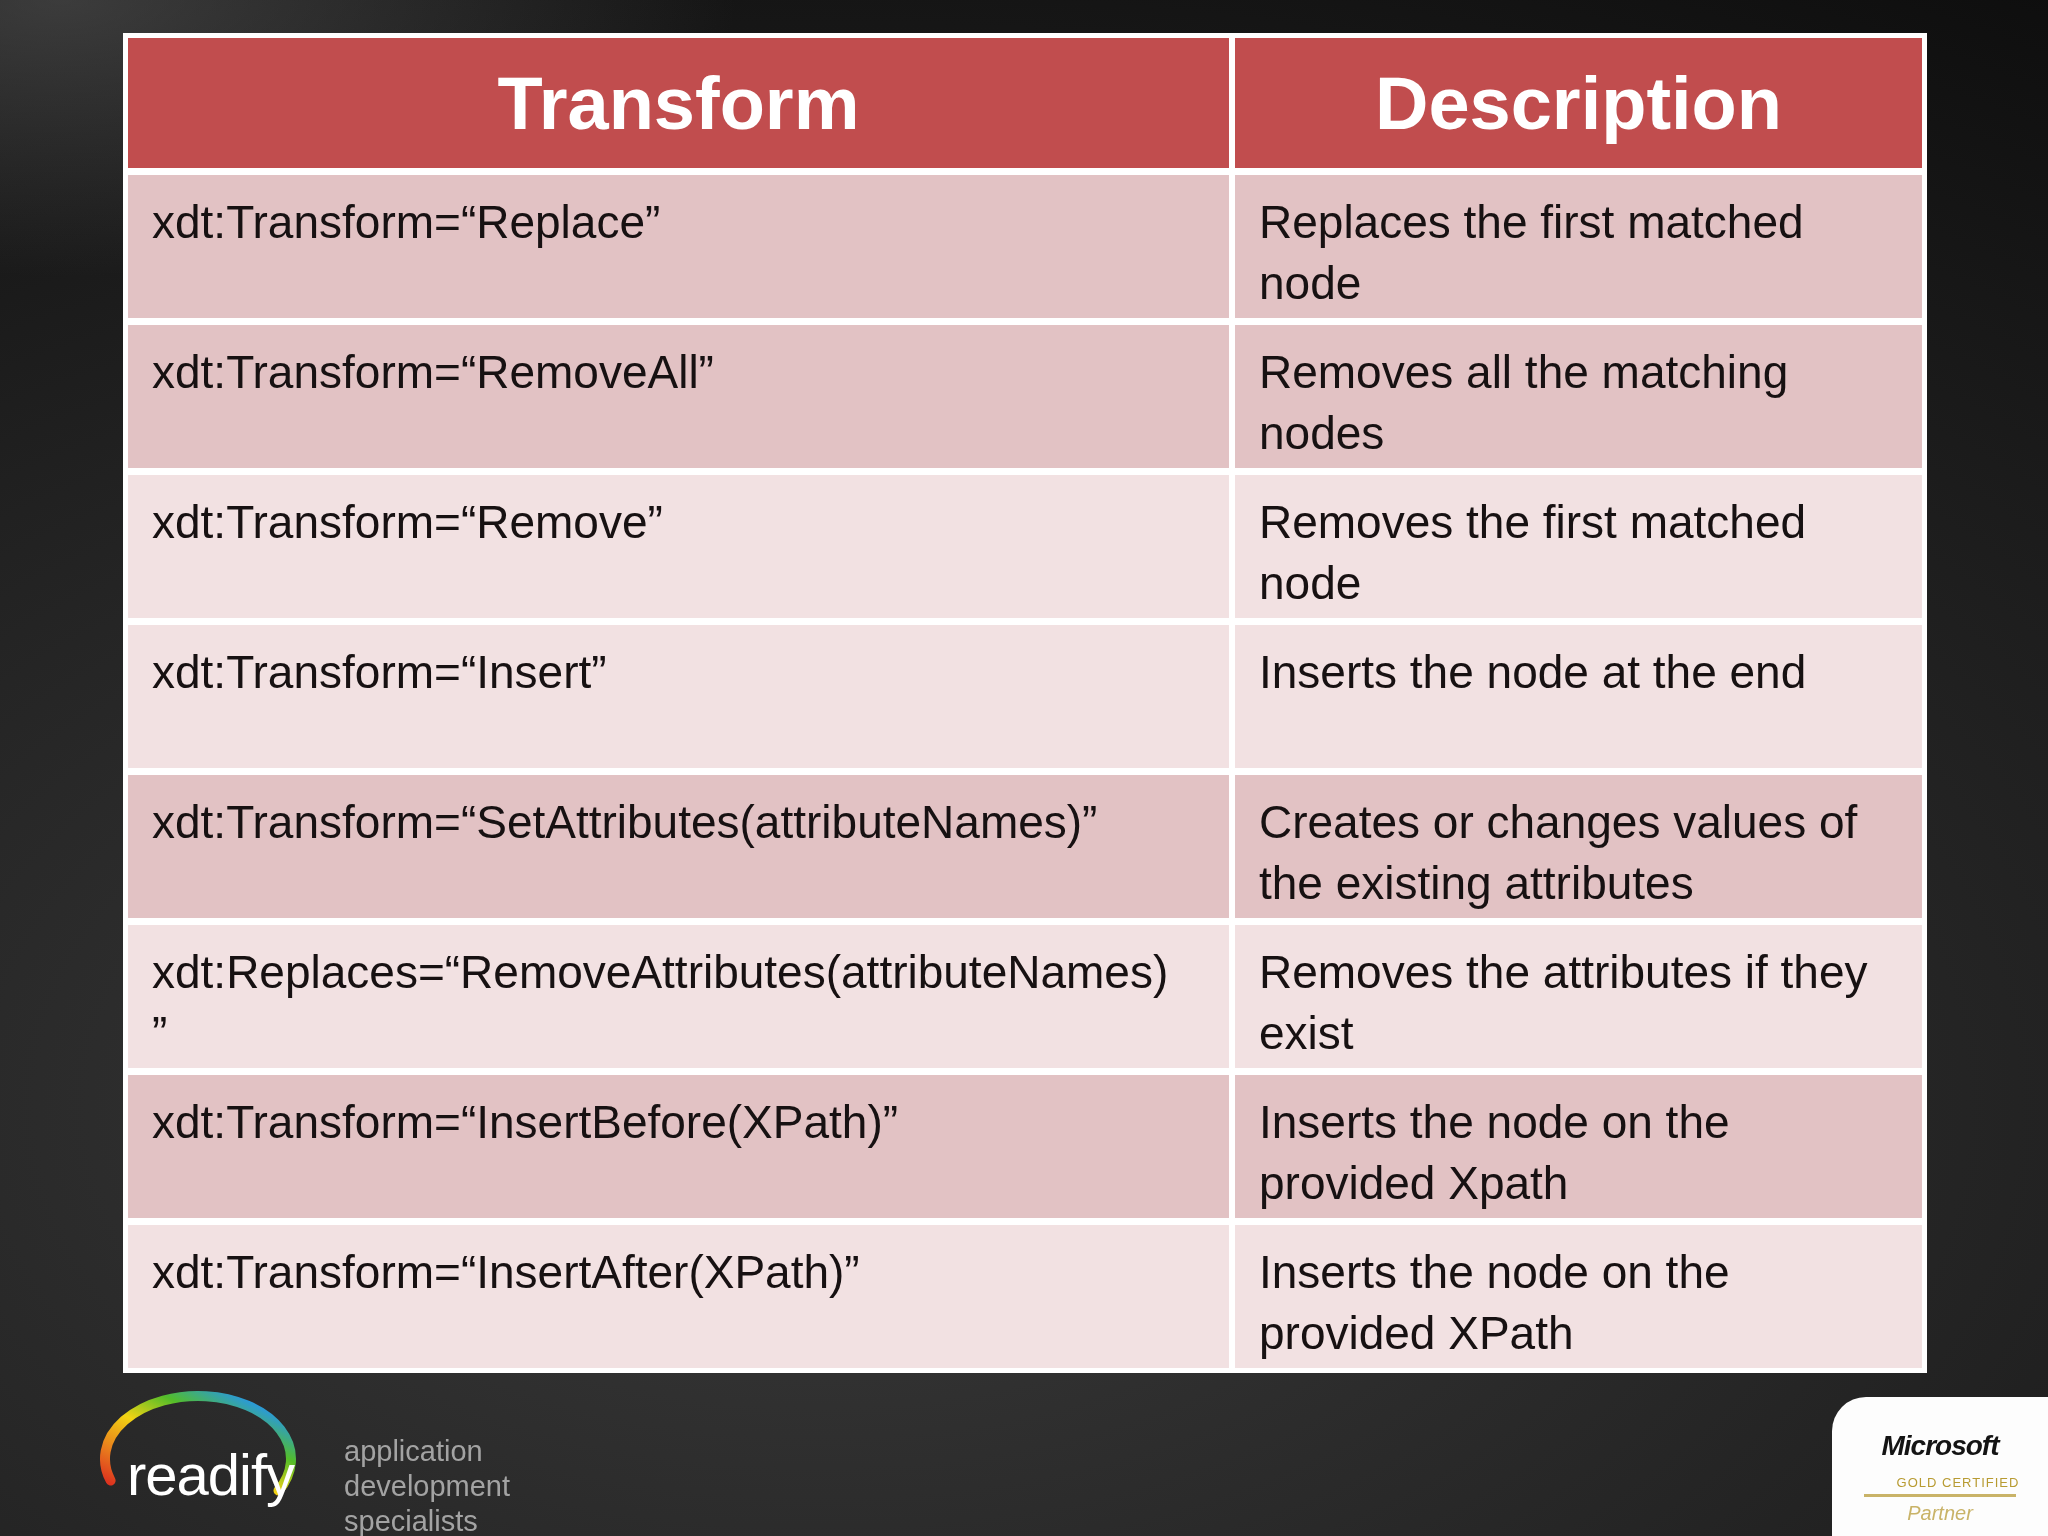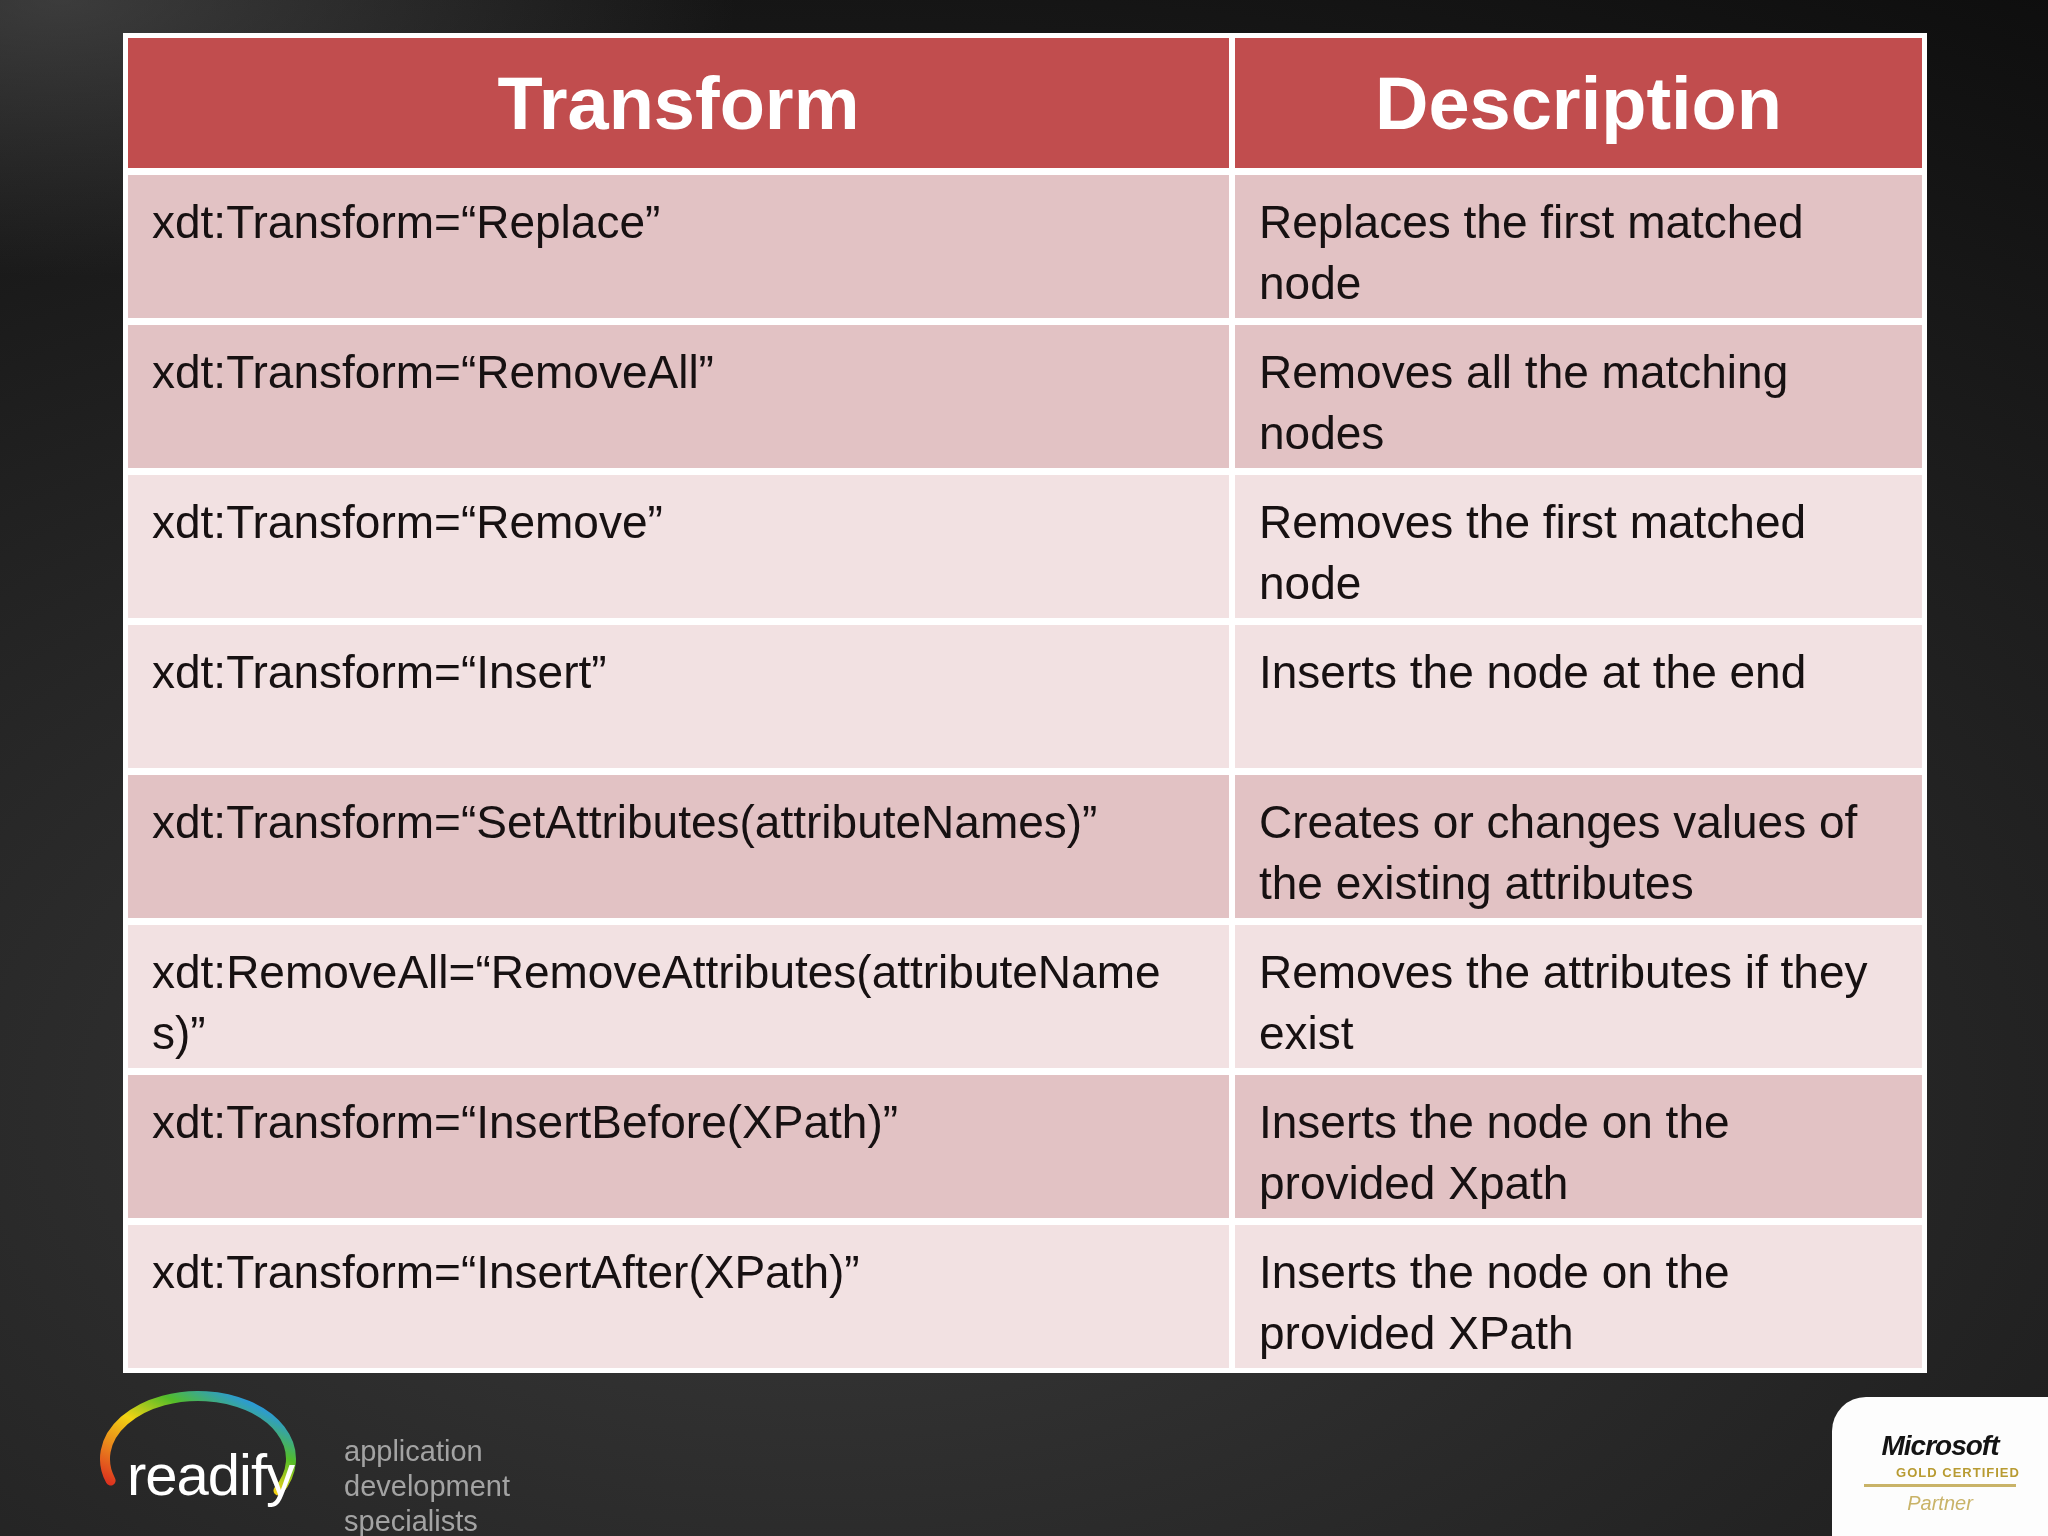--- a/index.html
+++ b/index.html
@@ -41,21 +41,21 @@
   .readify-tagline{
     position:absolute; left:215px; top:49px;
     color:var(--tagline_text,#a3a3a3); font-size:29px; line-height:35px;margin-left:44px;
   }
   .ms-card{
     position:absolute; right:0; bottom:0; width:216px; height:139px;
     background:var(--card_white,#fdfdfd); border-top-left-radius:34px;
     box-sizing:border-box; padding-top:33px; text-align:center;
   }
   .ms-name{font-size:28px; font-weight:bold; font-style:italic; color:#141414; letter-spacing:-1px;}
-  .ms-gold{font-size:13px; font-weight:bold; color:var(--ms_gold,#b89b32); letter-spacing:1px; margin-top:3px;padding-left:36px;}
+  .ms-gold{font-size:13px; font-weight:normal; color:var(--ms_gold,#b89b32); letter-spacing:1px; margin-top:13px;padding-left:36px;}
   .ms-rule{width:152px; height:3px; margin:4px auto 5px auto; background:var(--ms_gold_light,#d8c27a);}
   .ms-partner{font-size:20px; font-style:italic; color:var(--ms_gold_light,#c3ad6b);}
 </style>
 </head>
 <body>
 
 <div class="slide">
 
   <div class="xdt-table">
     <div class="trow header">
@@ -77,21 +77,21 @@
     </div>
     <div class="trow data">
       <div class="cell c1 td band-light">xdt:Transform=“Insert”</div>
       <div class="cell c2 td band-light">Inserts the node at the end</div>
     </div>
     <div class="trow data">
       <div class="cell c1 td band-dark">xdt:Transform=“SetAttributes(attributeNames)”</div>
       <div class="cell c2 td band-dark">Creates or changes values of the existing attributes</div>
     </div>
     <div class="trow data">
-      <div class="cell c1 td band-light">xdt:RemoveAll=“RemoveAttributes(attributeNames)”</div>
+      <div class="cell c1 td band-light">xdt:Replaces=“RemoveAttributes(attributeNames)”</div>
       <div class="cell c2 td band-light">Removes the attributes if they exist</div>
     </div>
     <div class="trow data">
       <div class="cell c1 td band-dark">xdt:Transform=“InsertBefore(XPath)”</div>
       <div class="cell c2 td band-dark">Inserts the node on the provided Xpath</div>
     </div>
     <div class="trow data">
       <div class="cell c1 td band-light">xdt:Transform=“InsertAfter(XPath)”</div>
       <div class="cell c2 td band-light">Inserts the node on the provided XPath</div>
     </div>

